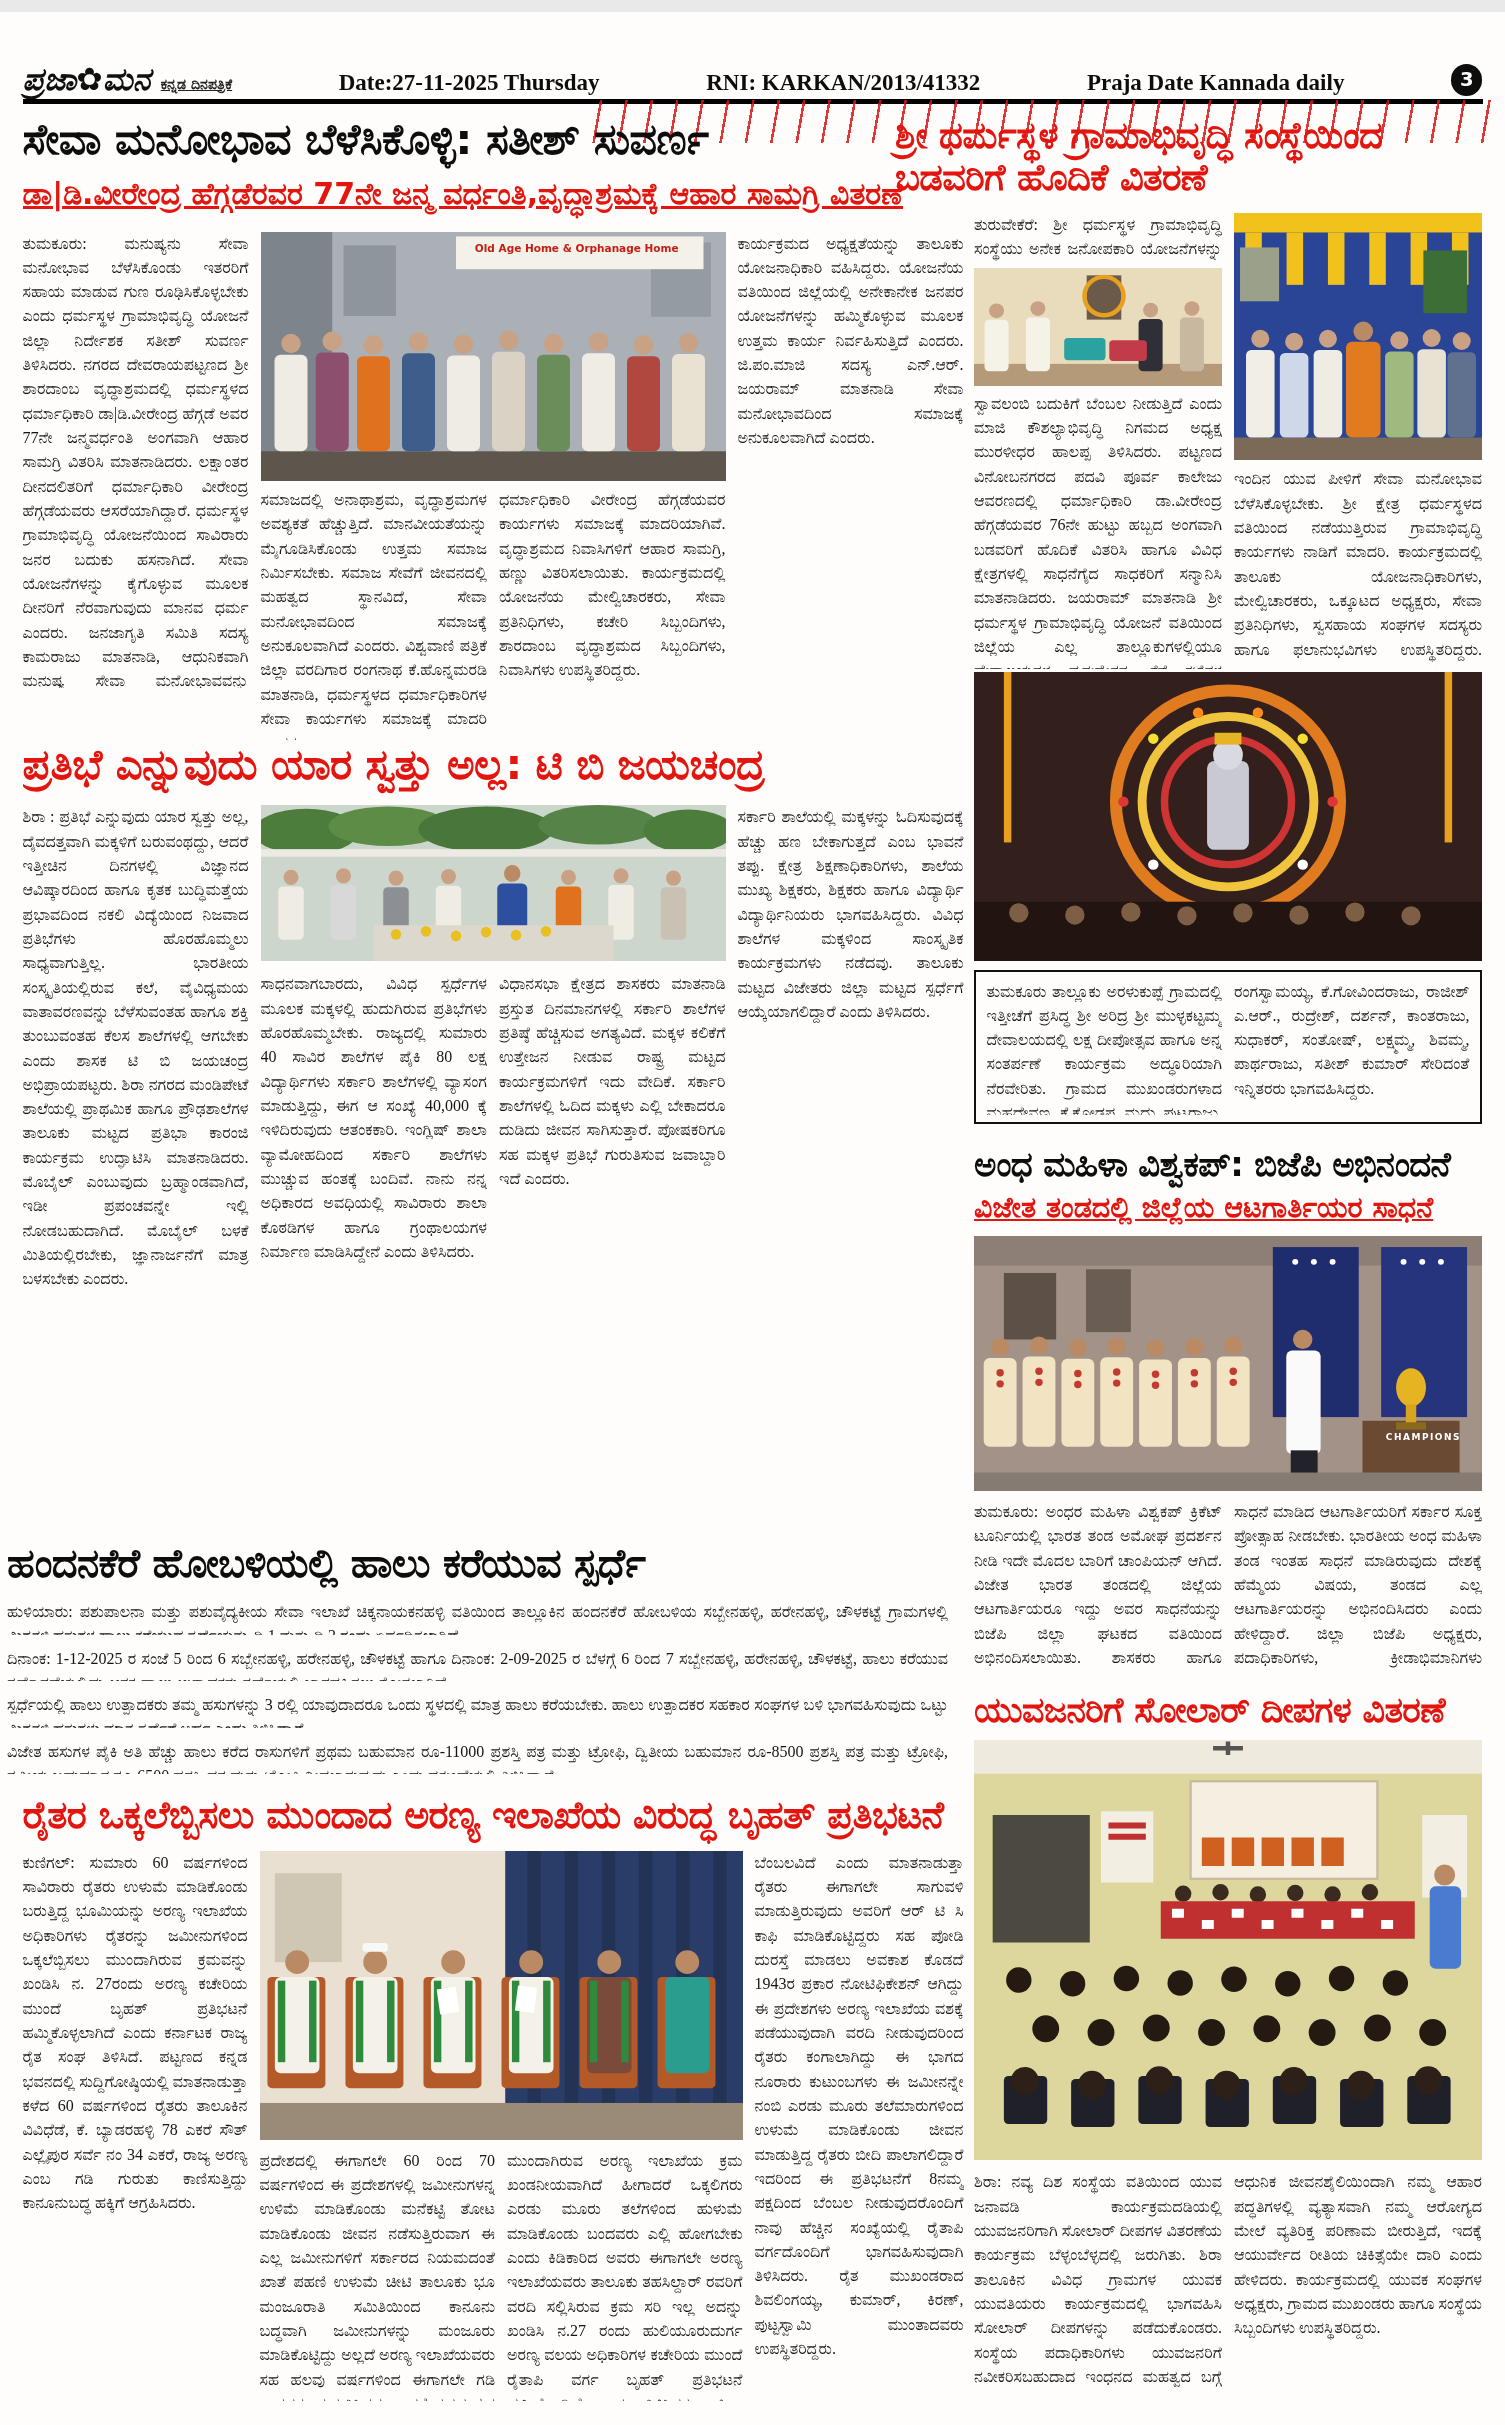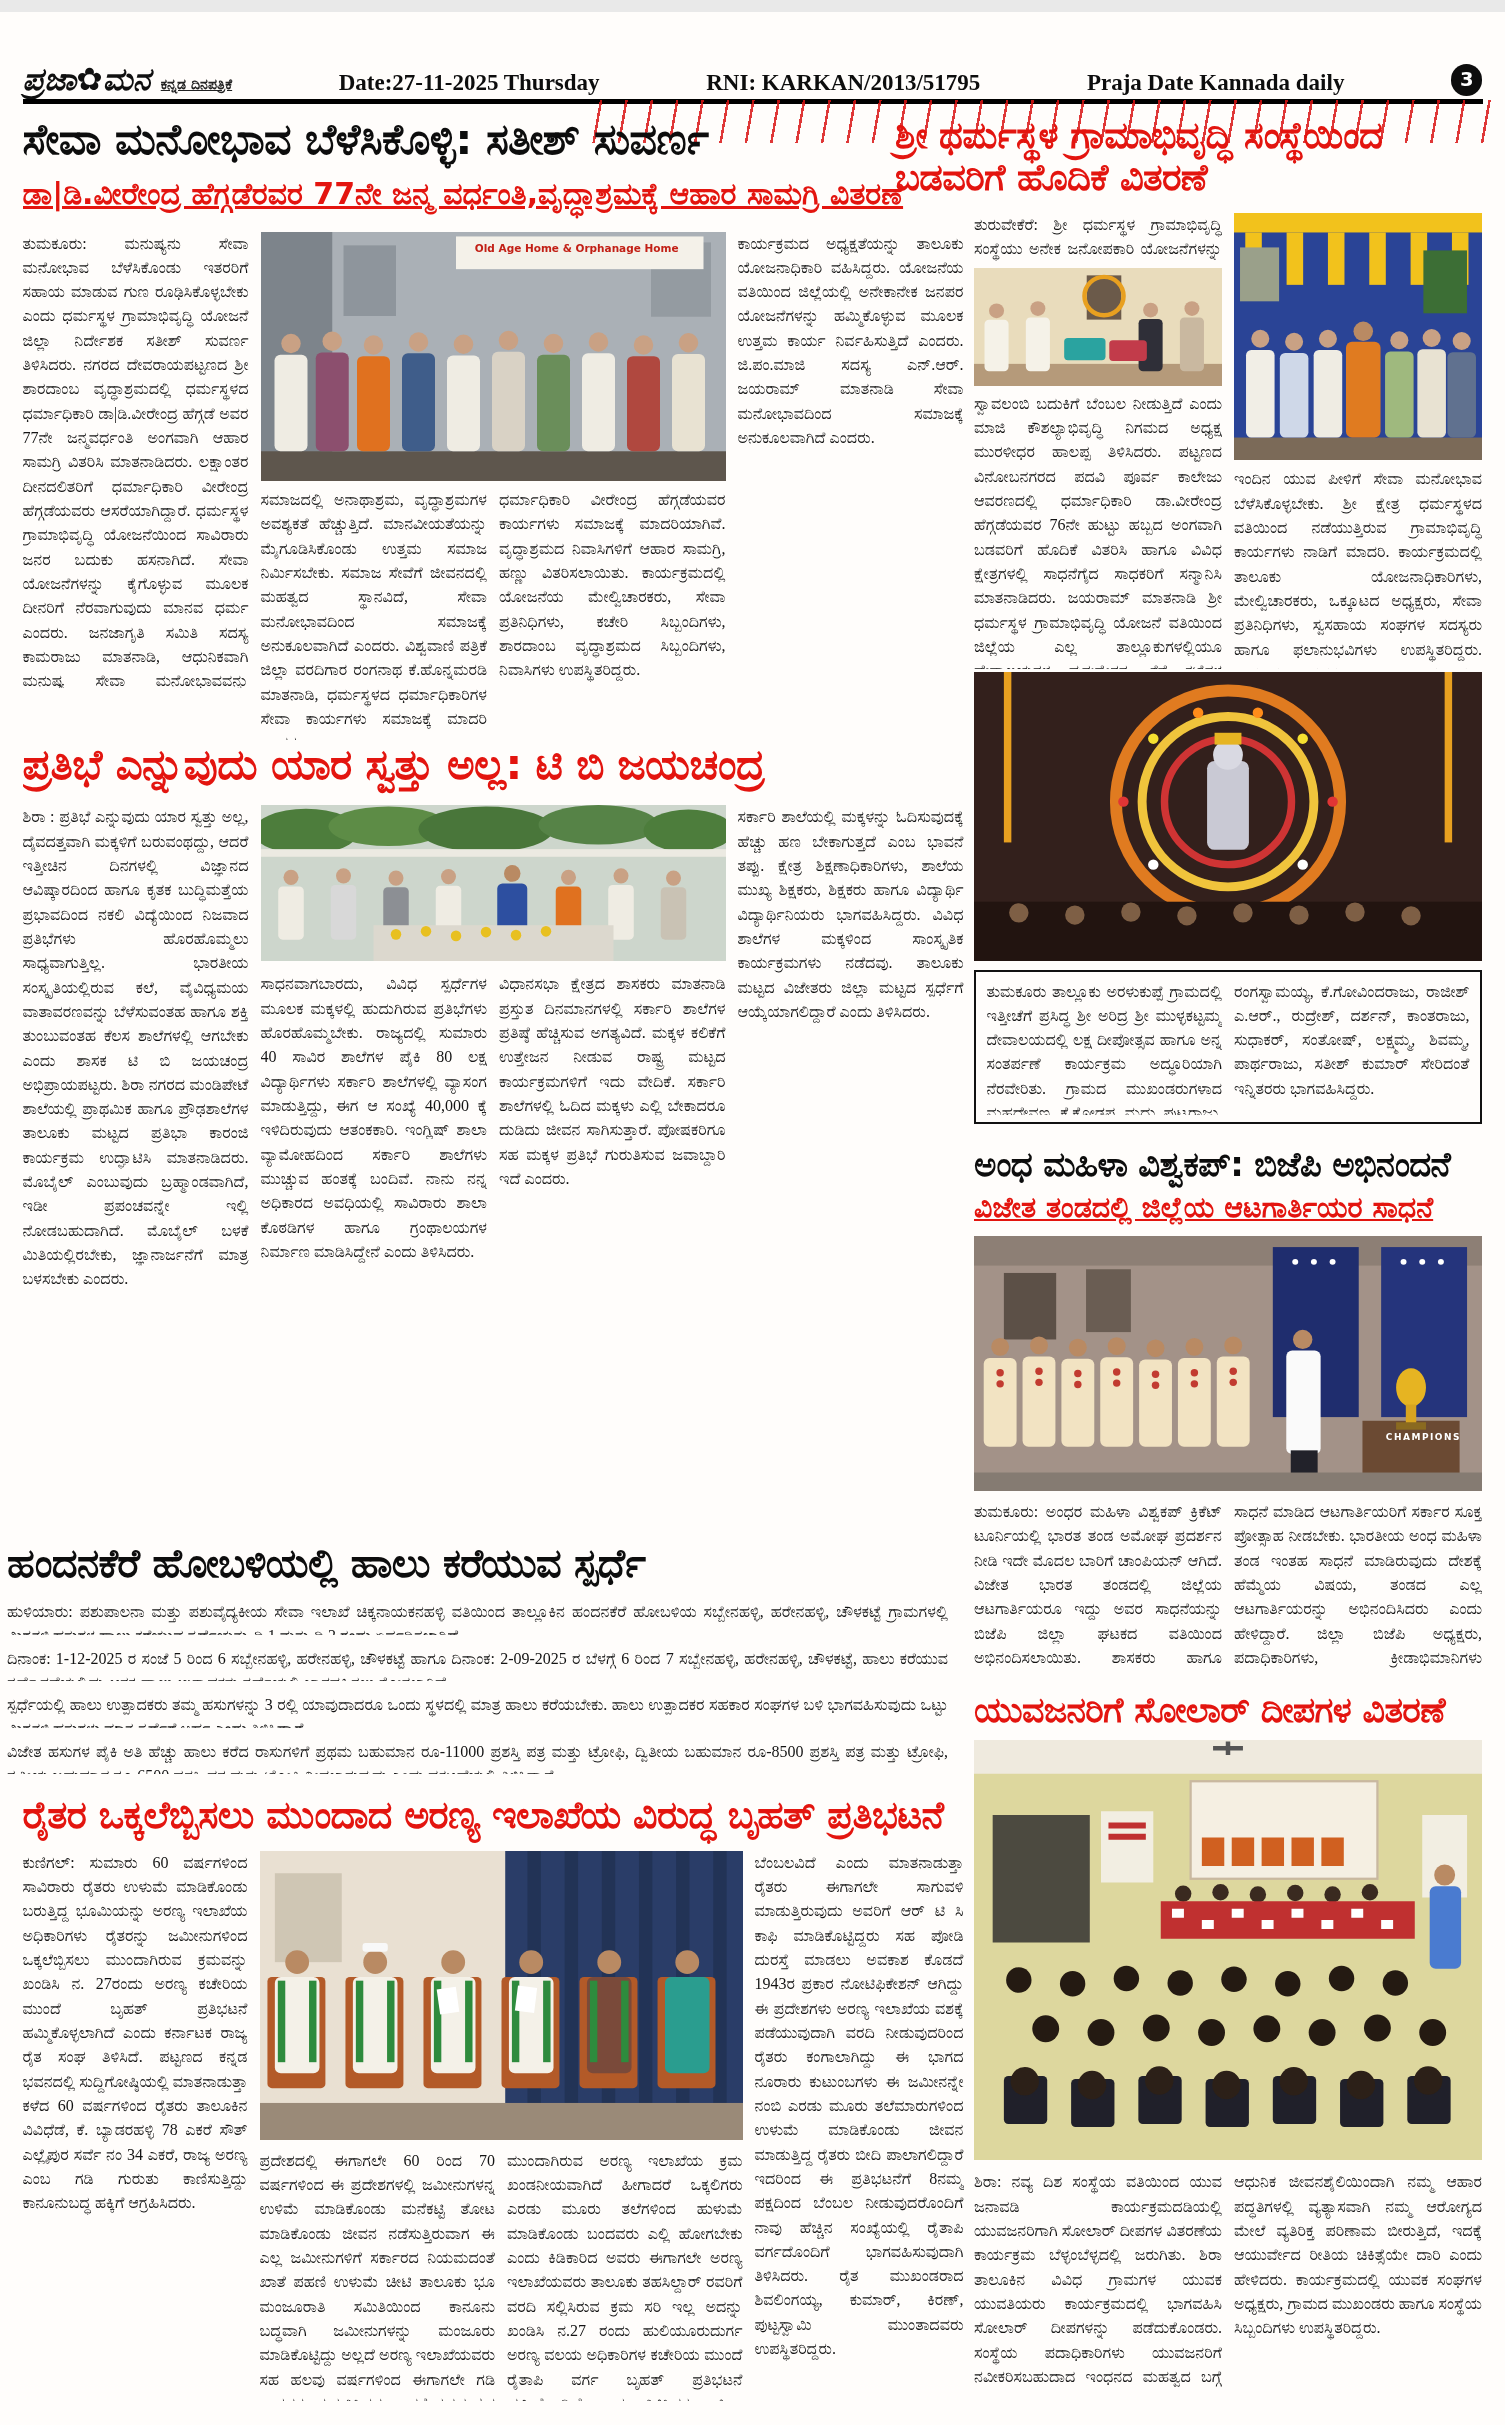--- a/index.html
+++ b/index.html
@@ -38,21 +38,21 @@
 <body>
 
 <div class="page">
 
   <header class="masthead">
     <div class="logo-wrap">
       <span class="logo-main">ಪ್ರಜಾ✿ಮನ</span>
       <span class="logo-sub">ಕನ್ನಡ ದಿನಪತ್ರಿಕೆ</span>
     </div>
     <div class="mast-item">Date:27-11-2025  Thursday</div>
-    <div class="mast-item">RNI: KARKAN/2013/51795</div>
+    <div class="mast-item">RNI: KARKAN/2013/41332</div>
     <div class="mast-item">Praja Date Kannada daily</div>
     <div class="page-badge">3</div>
   </header>
   <div class="mast-rule"></div>
   <div class="red-marks"></div>
 
   <section class="art" style="left:22.5px;top:103px;width:941px;height:625px;">
     <h1 class="hl" style="font-size:43px;">ಸೇವಾ ಮನೋಭಾವ ಬೆಳೆಸಿಕೊಳ್ಳಿ: ಸತೀಶ್ ಸುವರ್ಣ</h1>
     <h2 class="sub" style="font-size:30px;margin-top:12px;">ಡಾ|ಡಿ.ವೀರೇಂದ್ರ ಹೆಗ್ಗಡೆರವರ 77ನೇ ಜನ್ಮ ವರ್ಧಂತಿ,ವೃದ್ಧಾಶ್ರಮಕ್ಕೆ ಆಹಾರ ಸಾಮಗ್ರಿ ವಿತರಣೆ</h2>
     <div class="cols" style="margin-top:19.5px;height:456px;">

